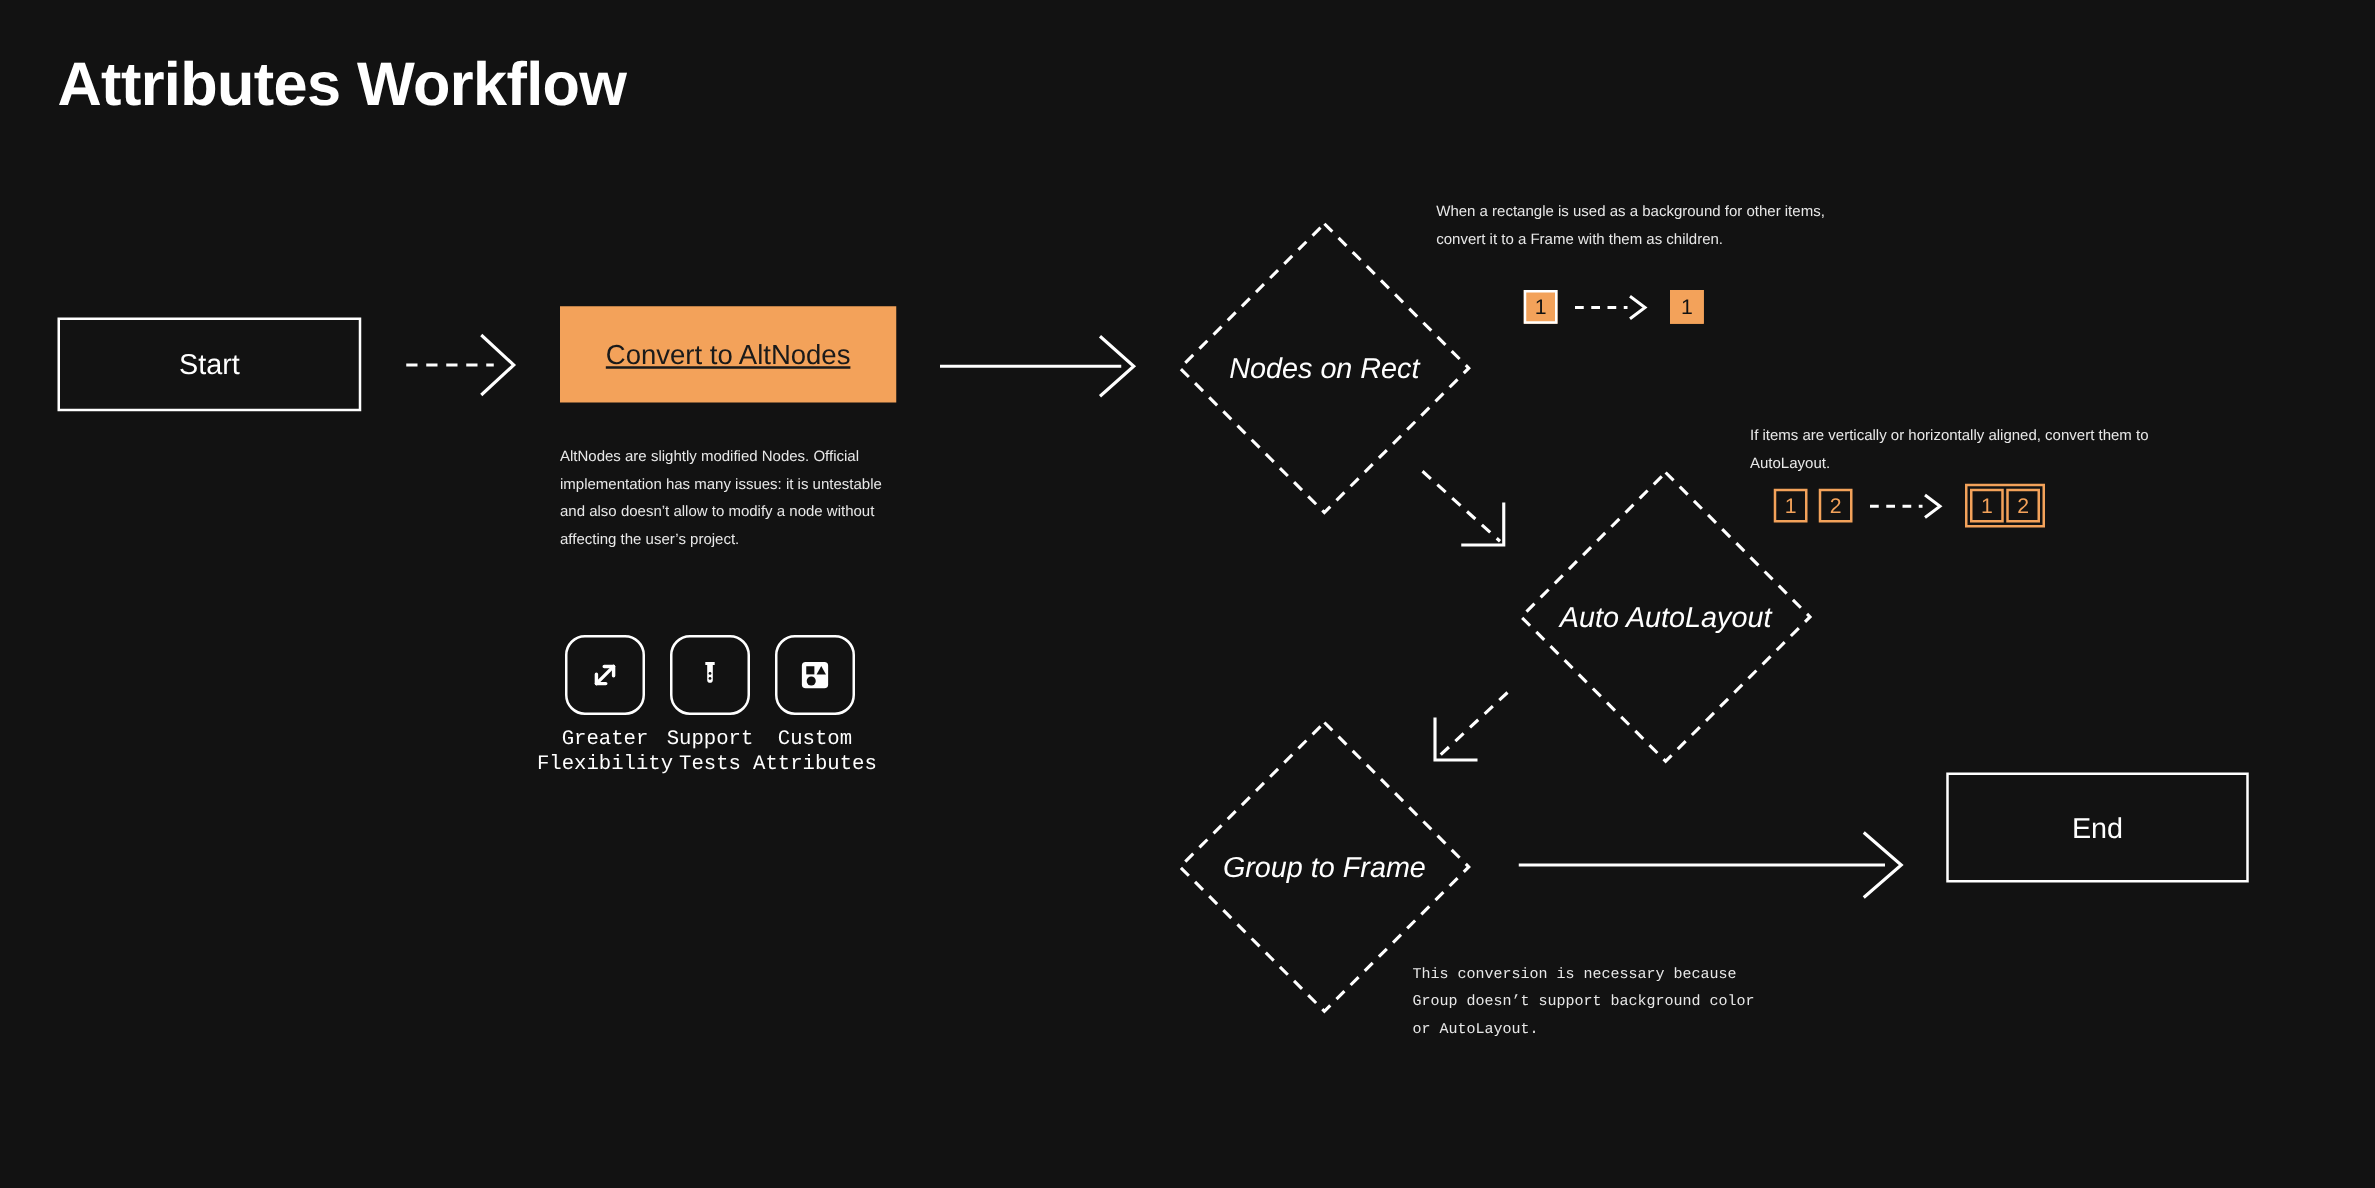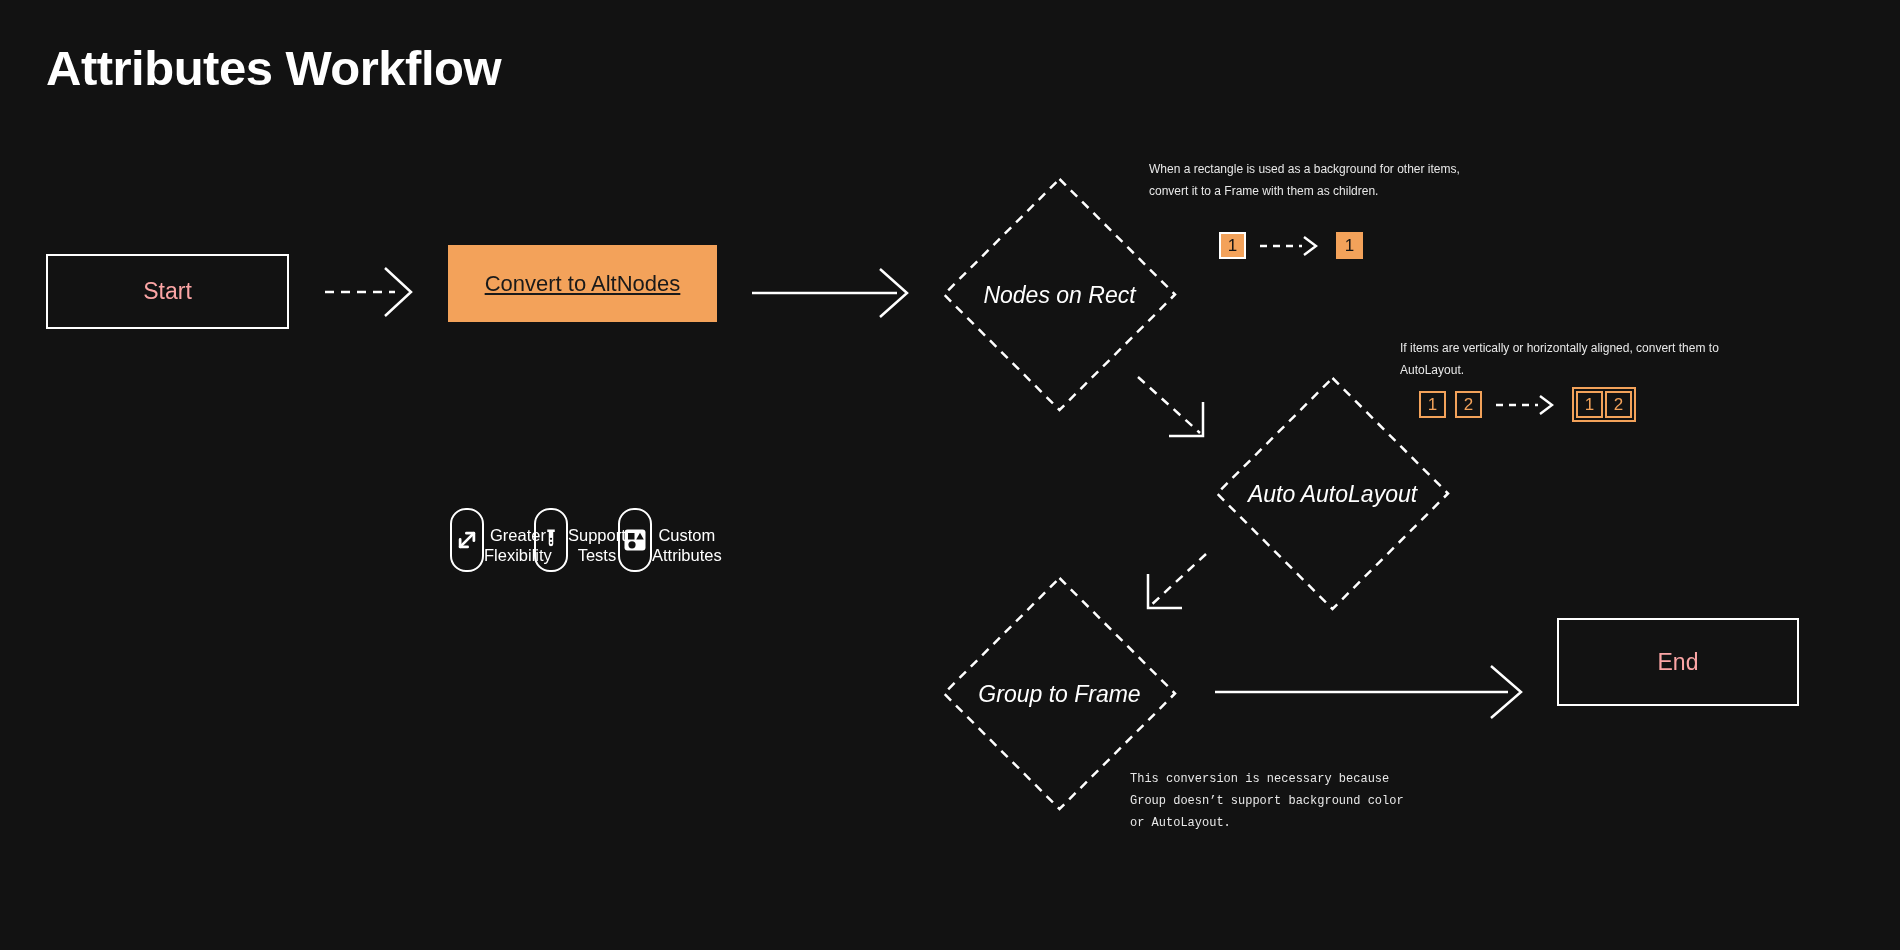--- a/index.html
+++ b/index.html
@@ -34,21 +34,21 @@
 
   
   .term-box {
     position: absolute;
     border: 2px solid #ffffff;
     background: transparent;
     display: flex;
     align-items: center;
     justify-content: center;
     font-size: 23px;
-    color: #fca5a5;
+    color: #ffffff;
   }
   #start-box { left: 46px;  top: 254px; width: 243px; height: 75px; }
   #end-box   { left: 1557px; top: 618px; width: 242px; height: 88px; }
 
   
   .proc-box {
     position: absolute;
     background: #F3A25A;
     display: flex;
     align-items: center;
@@ -98,21 +98,21 @@
   #note-group   { left: 1130px; top: 768px; width: 290px; font-family: Liberation Mono, monospace; }
 
   
   #features {
     position: absolute;
     left: 450px;
     top: 508px;
     display: flex;
     gap: 16px;
   }
-  .feature { width: 68px; display: flex; flex-direction: row; align-items: center; }
+  .feature { width: 68px; display: flex; flex-direction: column; align-items: center; font-family: Liberation Mono, monospace; }
   .feature .ibox {
     width: 64px; height: 64px;
     border: 2px solid #ffffff;
     border-radius: 16px;
     display: flex; align-items: center; justify-content: center;
   }
   .feature .ibox svg { display: block; }
   .feature .flabel {
     margin-top: 9px;
     font-size: 16.5px;
@@ -196,20 +196,21 @@
   </svg>
 
   <div class="term-box" id="start-box">
     <span>Start</span>
   </div>
 
   <div class="proc-box" id="convert-box">
     <span>Convert to AltNodes</span>
   </div>
 
+  <div class="desc" id="convert-desc">AltNodes are slightly modified Nodes. Official implementation has many issues: it is untestable and also doesn’t allow to modify a node without affecting the user’s project.</div>
 
   <div id="features">
 
     <div class="feature">
       <div class="ibox">
         <svg width="30" height="30" viewBox="0 0 24 24" fill="none" stroke="#ffffff" stroke-width="2.2" stroke-linecap="round" stroke-linejoin="round">
           <line x1="6.5" y1="17.5" x2="17.5" y2="6.5"></line>
           <polyline points="11.5,6.5 17.5,6.5 17.5,12.5"></polyline>
           <polyline points="12.5,17.5 6.5,17.5 6.5,11.5"></polyline>
         </svg>

